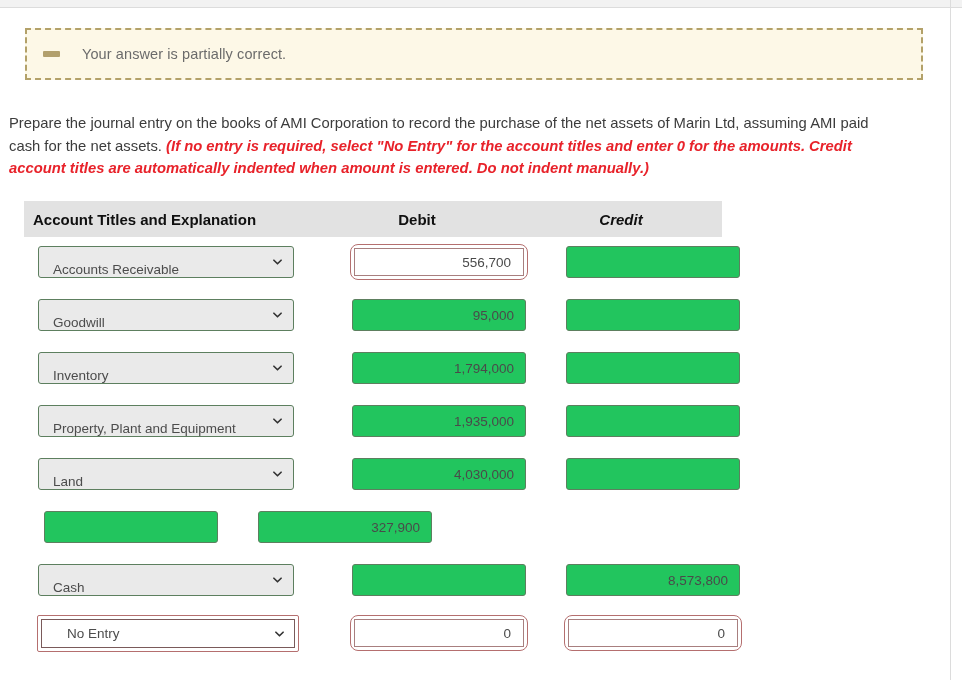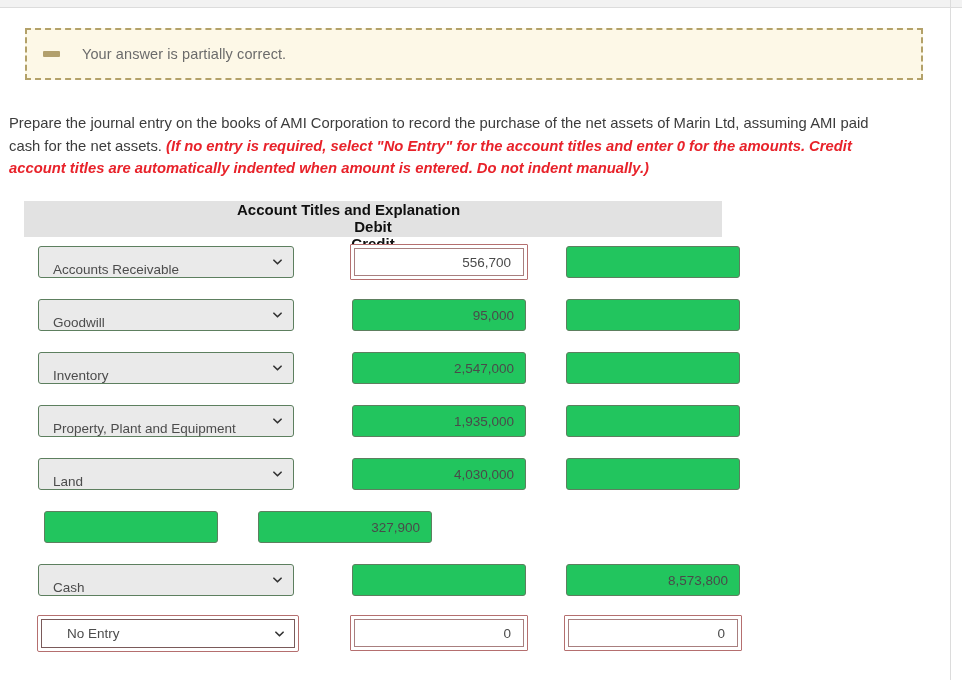--- a/index.html
+++ b/index.html
@@ -94,30 +94,29 @@
     position: absolute;
     left: 24px;
     top: 192px;
     width: 698px;
   }
   .thead {
     display: flex;
     height: 36px;
     background: #e2e2e2;
     align-items: center;
-    flex-direction: column;
   }
   .th {
     font-size: 15px;
     font-weight: bold;
     color: #101010;
   }
   .th-account { width: 290px; padding-left: 9px; box-sizing: border-box; }
   .th-debit   { width: 206px; text-align: center; }
-  .th-credit  { width: 202px; text-align: center; }
+  .th-credit  { width: 202px; text-align: center; font-style: italic; }
 
   .rows { padding-top: 9px; }
   .row {
     display: flex;
     align-items: flex-start;
     height: 53px;
   }
   .cell-account { width: 308px; padding-left: 14px; box-sizing: border-box; }
   .cell-debit   { width: 208px; padding-left: 20px; box-sizing: border-box; }
   .cell-credit  { width: 182px; padding-left: 26px; box-sizing: border-box; }
@@ -184,21 +183,21 @@
     font-size: 13.5px;
     color: #4a4a4a;
     display: flex;
     align-items: center;
     justify-content: flex-end;
     padding-right: 11px;
   }
   .amt.err {
     background: #ffffff;
     border: 1px solid #b56f6f;
-    border-radius: 1px;
+    border-radius: 8px;
     width: 178px;
     height: 36px;
     padding-right: 0;
     margin-left: -2px;
     margin-top: -2px;
   }
   .amt.err .inner {
     position: absolute;
     left: 3px; top: 3px;
     right: 3px; bottom: 3px;
@@ -287,21 +286,21 @@
               <span>Inventory</span>
               <span class="chev">
                 <svg width="9" height="9" viewBox="0 0 10 10">
                   <path d="M1 3 L5 7 L9 3" stroke="#333" stroke-width="1.8" fill="none" stroke-linecap="round" stroke-linejoin="round"></path>
                 </svg>
               </span>
             </div>
           </div>
           <div class="cell-debit">
             <div class="amt">
-              <span>2,547,000</span>
+              <span>1,794,000</span>
             </div>
           </div>
           <div class="cell-credit">
             <div class="amt">
               <span></span>
             </div>
           </div>
         </div>
         <div class="row">
           <div class="cell-account">

